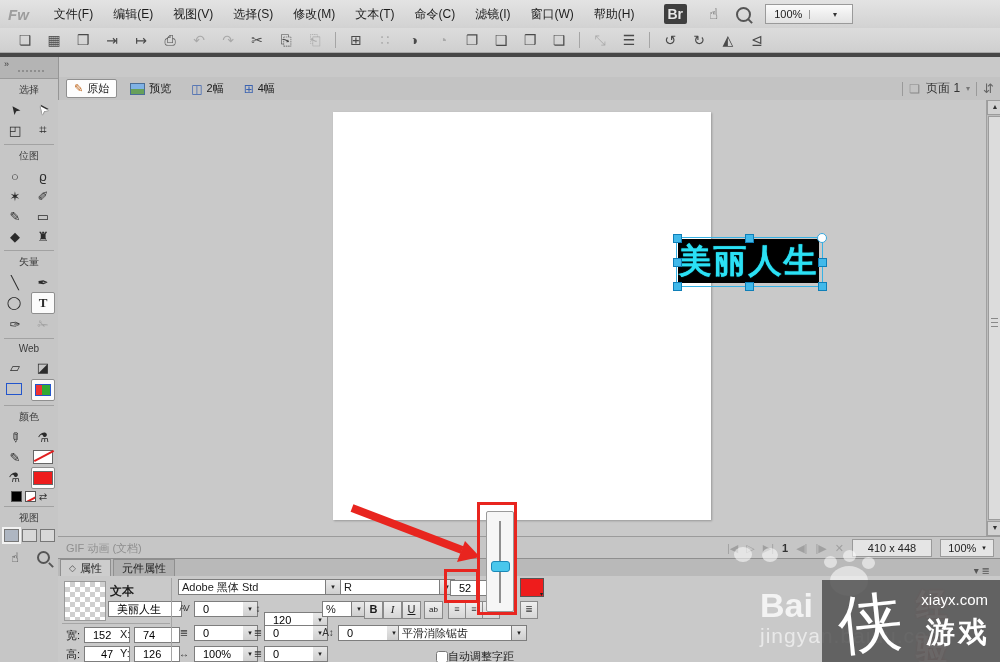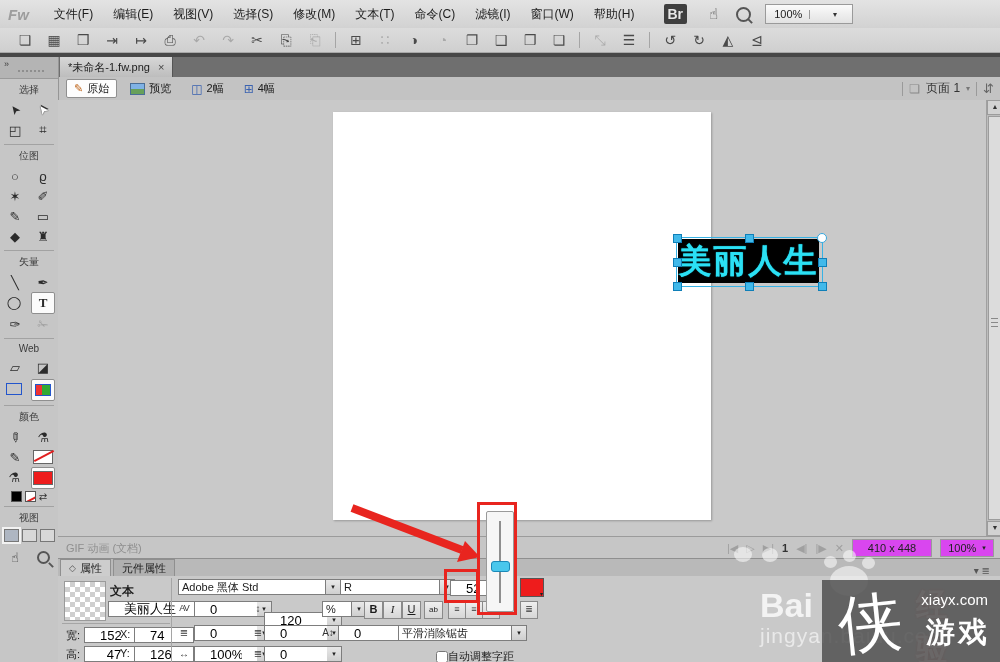--- a/index.html
+++ b/index.html
@@ -85,30 +85,30 @@
   .vthumb{position:absolute;left:1px;width:11px;background:#dcdcdc;border:1px solid #9c9c9c;}
   .vgrip{position:absolute;left:2px;top:50%;width:7px;height:7px;
          border-top:1px solid #888;border-bottom:1px solid #888;}
   .vgrip:after{content:"";position:absolute;left:0;top:3px;width:7px;height:1px;background:#888;}
   
   .statusbar{left:58px;top:536px;width:942px;height:22px;background:#c6c6c6;
              border-top:1px solid #9b9b9b;display:flex;align-items:center;font-size:11px;}
   .stleft{color:#8f8f8f;padding-left:8px;text-align:center;}
   .stright{margin-left:auto;display:flex;align-items:center;gap:8px;padding-right:6px;color:#a0a0a0;}
   .stright .on{color:#333;font-weight:bold;}
-  .stbox{border:1px solid #9a9a9a;background:#d946ef;height:16px;display:flex;align-items:center;
+  .stbox{border:1px solid #9a9a9a;background:#e5e5e5;height:16px;display:flex;align-items:center;
          justify-content:center;color:#222;}
   
   .props{left:58px;top:558px;width:942px;height:104px;background:#c9c9c9;border-top:1px solid #8f8f8f;}
   .ptabs{height:17px;display:flex;align-items:flex-end;gap:2px;padding-left:2px;background:#b9b9b9;}
   .ptab{height:16px;padding:0 8px;font-size:11px;display:flex;align-items:center;gap:4px;
         background:#b0b0b0;border:1px solid #8f8f8f;border-bottom:none;}
   .ptab.active{background:#cdcdcd;}
   .pmenu{margin-left:auto;color:#555;font-size:10px;padding-right:10px;}
-  .fld{border:1px solid #7d7d7d;background:#fff;font-size:13px;height:14px;padding:0 15px;
+  .fld{border:1px solid #7d7d7d;background:#fff;font-size:11px;height:14px;padding:0 8px;
        font-family:"Liberation Sans",sans-serif;}
   .combo{display:flex;height:16px;}
   .combo .val{border:1px solid #7d7d7d;background:#fff;font-size:11px;display:flex;
               align-items:center;padding:0 3px;white-space:nowrap;overflow:hidden;}
   .combo .db{width:14px;background:linear-gradient(#e8e8e8,#cfcfcf);border:1px solid #7d7d7d;
              border-left:none;font-size:7px;display:flex;align-items:center;justify-content:center;color:#222;}
   .picon{font-size:10px;color:#333;width:16px;text-align:center;}
   .bibtn{width:17px;height:16px;border:1px solid #8a8a8a;background:linear-gradient(#efefef,#d6d6d6);
          font-size:11px;text-align:center;line-height:15px;}
   .alnbtn{width:16px;height:16px;border:1px solid #8a8a8a;background:linear-gradient(#efefef,#d6d6d6);
@@ -188,26 +188,20 @@
     <span class="tbico">☰</span>
     <span class="tbsep"></span>
     <span class="tbico">↺</span>
     <span class="tbico">↻</span>
     <span class="tbico">◭</span>
     <span class="tbico">⊴</span>
   </div>
 
   <div class="ab darkstrip"></div>
 
-  <div class="ab tabrow">
-    <div class="doctab">
-      <span>*未命名-1.fw.png</span>
-      <span class="tclose">×</span>
-    </div>
-  </div>
 
   <div class="ab viewbar">
     <div class="vbtn active">
       <span class="vpencil">✎</span>
       <span>原始</span>
     </div>
     <div class="vbtn">
       <span class="vprev"></span>
       <span>预览</span>
     </div>

